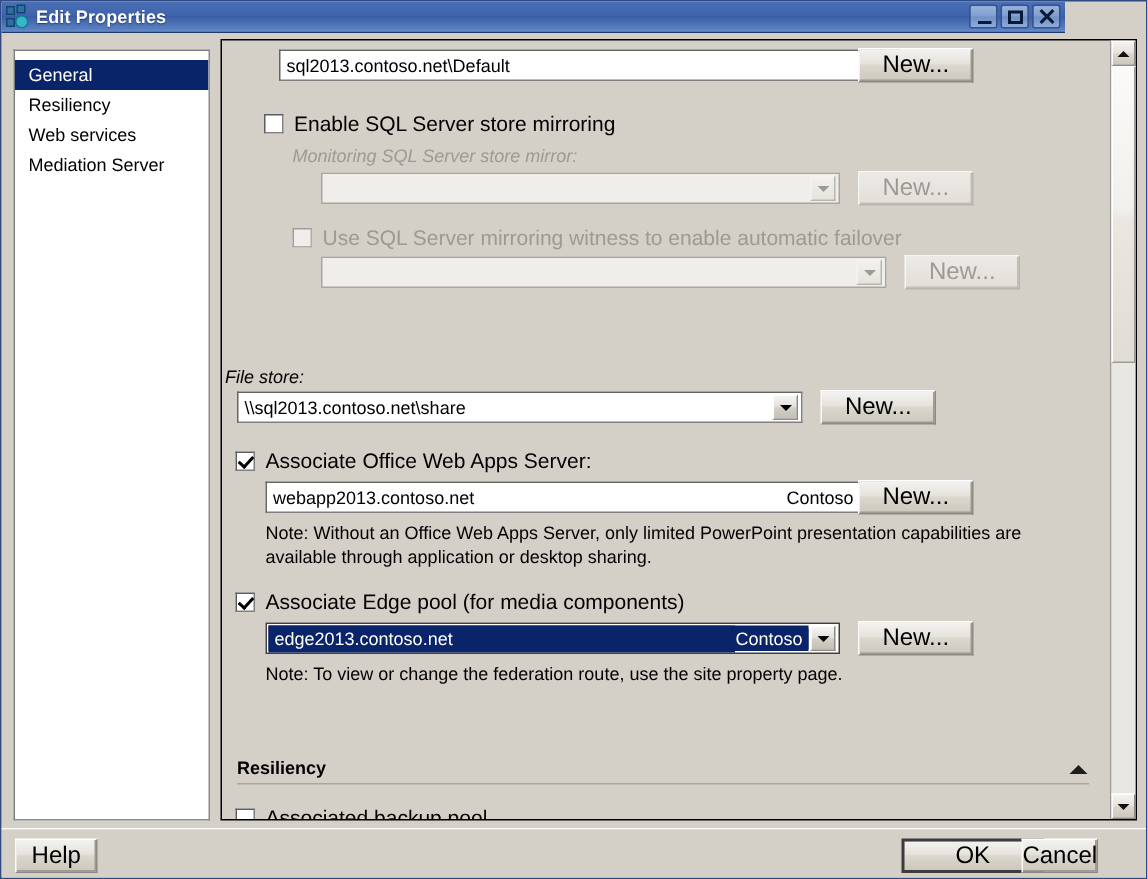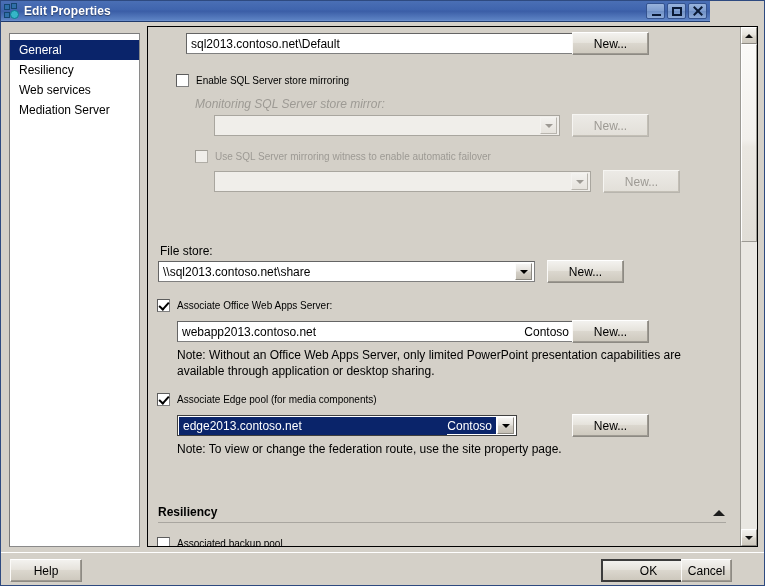--- a/index.html
+++ b/index.html
@@ -242,21 +242,21 @@
 
   
   .btn {
     position: absolute;
     height: 23px;
     background: linear-gradient(to bottom, #f3f2ef 0%, #e6e3dc 45%, #dbd7ce 50%, #cdc8bd 100%);
     border: 1px solid #8d8a83;
     border-top-color: #ffffff;
     border-left-color: #fbfaf8;
     box-sizing: border-box;
-    font-size: 12px;
+    font-size: 16px;
     color: #000000;
     display: flex;
     align-items: center;
     justify-content: center;
     cursor: default;
     box-shadow: inset -1px -1px 0 #9e9a92;
   }
   .btn.disabled {
     color: #9d9a94;
     background: linear-gradient(to bottom, #eceae6 0%, #e2dfd8 100%);
@@ -268,21 +268,21 @@
   .btn.default {
     border: 2px solid #3c3c3c;
     box-shadow: none;
   }
 
   
   .cbrow {
     position: absolute;
     display: flex;
     align-items: center;
-    font-size: 10px;
+    font-size: 14px;
     color: #000000;
     white-space: nowrap;
     cursor: default;
   }
   .cbox {
     width: 13px;
     height: 13px;
     background: #ffffff;
     border: 1px solid #7f7f7f;
     border-top-color: #5c5c5c;
@@ -487,21 +487,21 @@
         </div>
 
         <div class="combo disabled" style="left:66px; top:144px; width:377px;">
           <span class="ctext"></span>
           <span class="arrow">
               <span class="tri"></span>
             </span>
         </div>
         <div class="btn disabled" style="left:455px; top:143px; width:77px;">New...</div>
 
-        <div class="label" style="left:12px; top:217px;">File store:</div>
+        <div class="label" style="left:2px; top:217px;font-style:italic;">File store:</div>
         <div class="combo" style="left:10px; top:234px; width:377px;">
           <span class="ctext">\\sql2013.contoso.net\share</span>
           <span class="arrow">
               <span class="tri"></span>
             </span>
         </div>
         <div class="btn" style="left:399px; top:233px; width:77px;">New...</div>
 
         <div class="cbrow" style="left:9px; top:272px;">
           <span class="cbox checked"></span>
@@ -514,21 +514,21 @@
               <span class="tri"></span>
             </span>
         </div>
         <div class="btn" style="left:424px; top:293px; width:77px;">New...</div>
         <div class="note" style="left:29px; top:320px; width:548px;">Note: Without an Office Web Apps Server, only limited PowerPoint presentation capabilities are available through application or desktop sharing.</div>
 
         <div class="cbrow" style="left:9px; top:366px;">
           <span class="cbox checked"></span>
           <span>Associate Edge pool (for media components)</span>
         </div>
-        <div class="combo selected" style="left:29px; top:388px; width:340px;">
+        <div class="combo selected" style="left:29px; top:388px; width:383px;">
           <span class="sel-wrap">
             <span class="ctext">edge2013.contoso.net</span>
             <span class="ctext-right">Contoso</span>
           </span>
           <span class="arrow">
               <span class="tri"></span>
             </span>
         </div>
         <div class="btn" style="left:424px; top:387px; width:77px;">New...</div>
         <div class="note" style="left:29px; top:414px; width:548px;">Note: To view or change the federation route, use the site property page.</div>
@@ -552,18 +552,18 @@
           <div class="sb-thumb" style="top:0px; height:198px;"></div>
         </div>
         <div class="sb-btn sb-down">
             <span class="tri-down"></span>
           </div>
       </div>
     </div>
 
     <div class="bottom-sep"></div>
     <div class="bottom-bar">
-      <div class="btn" style="left:9px; top:6px; width:72px;">Help</div>
+      <div class="btn" style="left:9px; top:6px; width:55px;">Help</div>
       <div class="btn default" style="left:600px; top:6px; width:95px;">OK</div>
       <div class="btn" style="left:680px; top:6px; width:51px;">Cancel</div>
     </div>
   </div>
 </div>
 
 </body></html>

